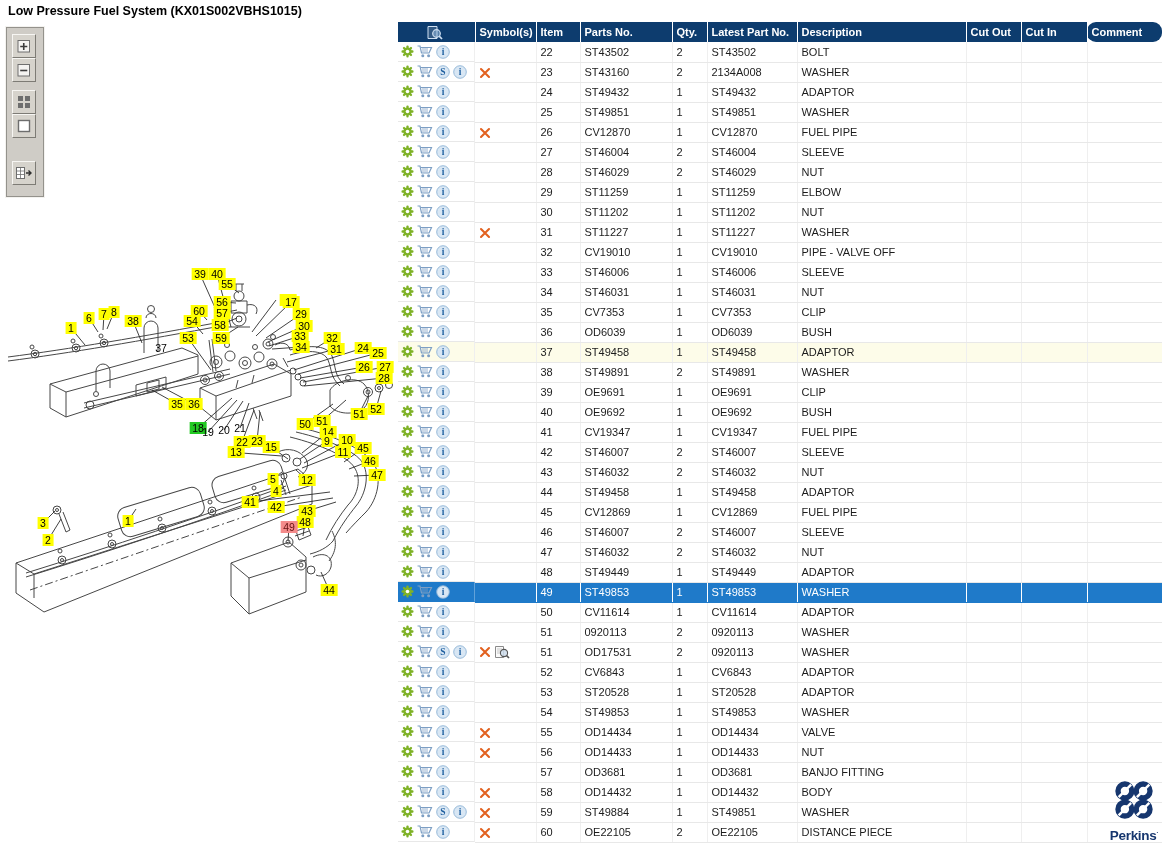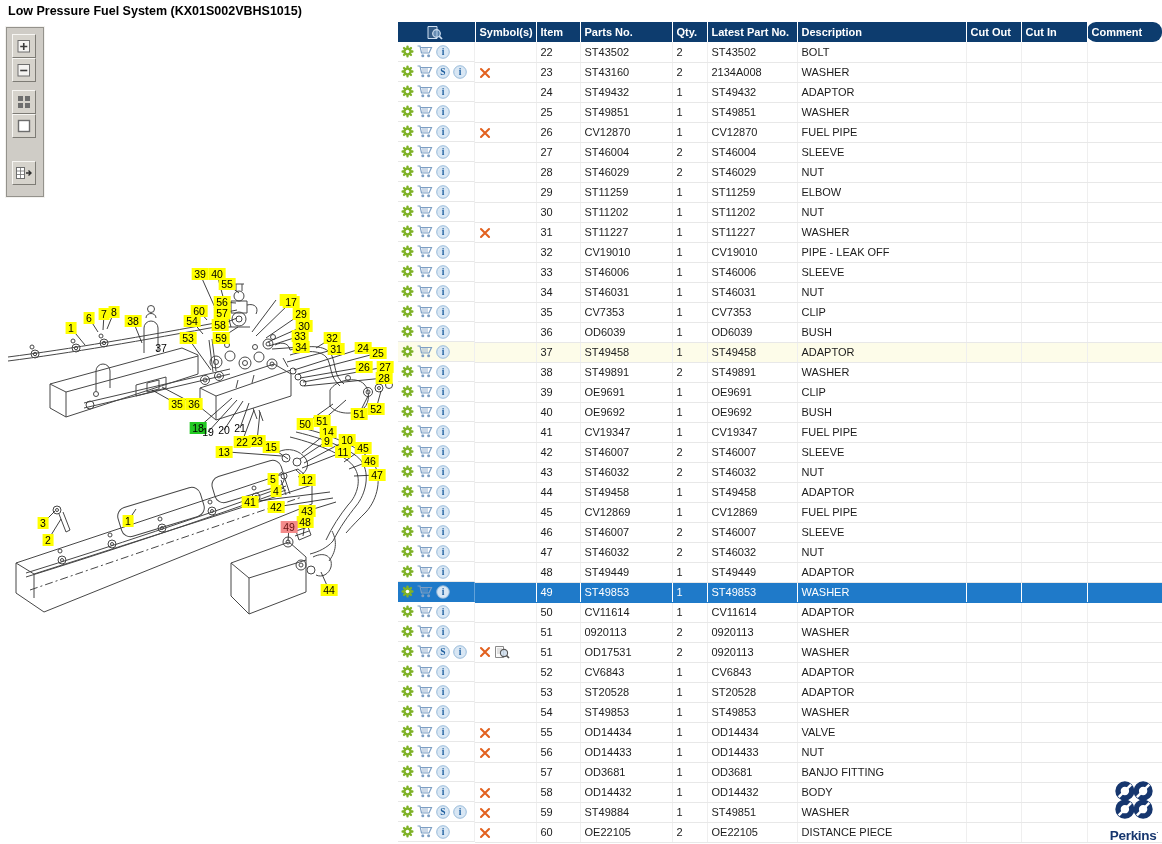--- a/index.html
+++ b/index.html
@@ -291,21 +291,21 @@
       <div class="lbl t-yellow" style="left: 384px; top: 378px;">28</div>
       <div class="lbl t-plain" style="left: 161px; top: 348px;">37</div>
       <div class="lbl t-yellow" style="left: 177px; top: 404px;">35</div>
       <div class="lbl t-yellow" style="left: 194px; top: 404px;">36</div>
       <div class="lbl t-green" style="left: 198px; top: 428px;">18</div>
       <div class="lbl t-plain" style="left: 208px; top: 432px;">19</div>
       <div class="lbl t-plain" style="left: 224px; top: 430px;">20</div>
       <div class="lbl t-plain" style="left: 240px; top: 428px;">21</div>
       <div class="lbl t-yellow" style="left: 242px; top: 442px;">22</div>
       <div class="lbl t-yellow" style="left: 257px; top: 441px;">23</div>
-      <div class="lbl t-yellow" style="left: 224px; top: 452px;">13</div>
+      <div class="lbl t-yellow" style="left: 236px; top: 452px;">13</div>
       <div class="lbl t-yellow" style="left: 271px; top: 447px;">15</div>
       <div class="lbl t-yellow" style="left: 328px; top: 432px;">14</div>
       <div class="lbl t-yellow" style="left: 327px; top: 441px;">9</div>
       <div class="lbl t-yellow" style="left: 347px; top: 440px;">10</div>
       <div class="lbl t-yellow" style="left: 343px; top: 452px;">11</div>
       <div class="lbl t-yellow" style="left: 363px; top: 448px;">45</div>
       <div class="lbl t-yellow" style="left: 370px; top: 461px;">46</div>
       <div class="lbl t-yellow" style="left: 377px; top: 475px;">47</div>
       <div class="lbl t-yellow" style="left: 273px; top: 479px;">5</div>
       <div class="lbl t-yellow" style="left: 307px; top: 480px;">12</div>
@@ -832,21 +832,21 @@
     <circle cx="7" cy="7" r="6.3" fill="#d9e7f4" stroke="#8fb4d6" stroke-width="0.9"></circle>
     <text x="7" y="10.3" text-anchor="middle" font-size="9.5" font-weight="bold" fill="#1c5d9e" font-family="Liberation Serif,serif">i</text>
               </svg>
             </span>
           </td>
           <td class="c-sym"></td>
           <td>32</td>
           <td>CV19010</td>
           <td>1</td>
           <td>CV19010</td>
-          <td>PIPE - LEAK OFF</td>
+          <td>PIPE - VALVE OFF</td>
           <td></td>
           <td></td>
           <td></td>
         </tr>
         <tr class="">
           <td class="c-icons">
             <span>
               <svg width="13" height="13" viewBox="0 0 16 16">
                 <g fill="#7fb227">
     <rect x="6.6" y="0.6" width="2.8" height="14.8" rx="1.2"></rect>

